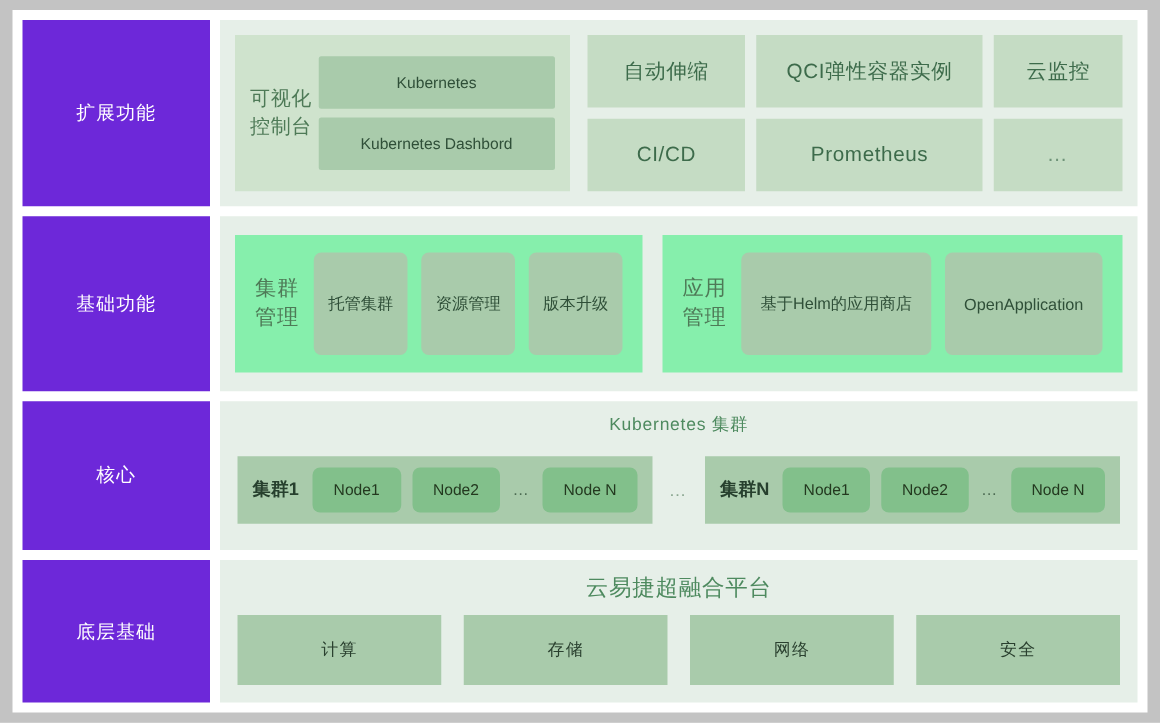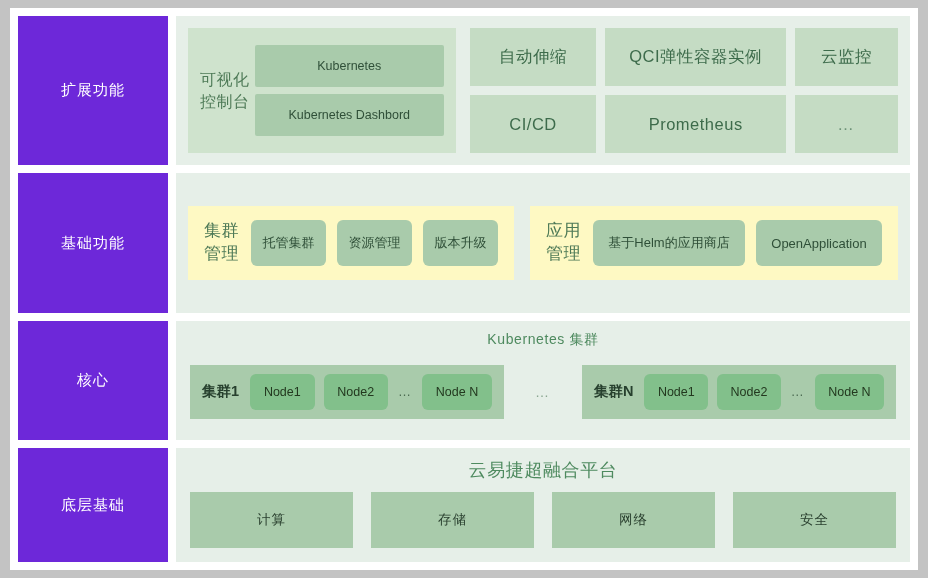--- a/index.html
+++ b/index.html
@@ -131,27 +131,27 @@
   .tile.muted { color: #6e9378; letter-spacing: 2px; }
 
   
   .basic-body {
     display: flex;
     gap: 16px;
     width: 100%;
     align-items: center;
   }
   .mgmt-group {
-    background: #fef9c3;
+    background: #86efac;
     display: flex;
     align-items: center;
     gap: 12px;
     padding: 14px 16px;
     box-sizing: border-box;
-    height: 74px;
+    height: 110px;
   }
   .mgmt-group.cluster { flex: 0 0 326px; }
   .mgmt-group.app     { flex: 1 1 auto; }
   .mgmt-title {
     color: #4e7a57;
     font-size: 17px;
     line-height: 1.35;
     white-space: nowrap;
     letter-spacing: .5px;
   }
@@ -183,21 +183,21 @@
   .core-title {
     text-align: center;
     color: #4e8a5f;
     font-size: 14px;
     letter-spacing: .6px;
     padding: 2px 0 8px 0;
   }
   .core-body {
     display: flex;
     align-items: center;
-    gap: 22px;
+    gap: 4px;
     flex: 1 1 auto;
   }
   .cluster-band {
     background: #a9cbab;
     display: flex;
     align-items: center;
     gap: 9px;
     padding: 9px 12px;
     box-sizing: border-box;
     flex: 1 1 0;

